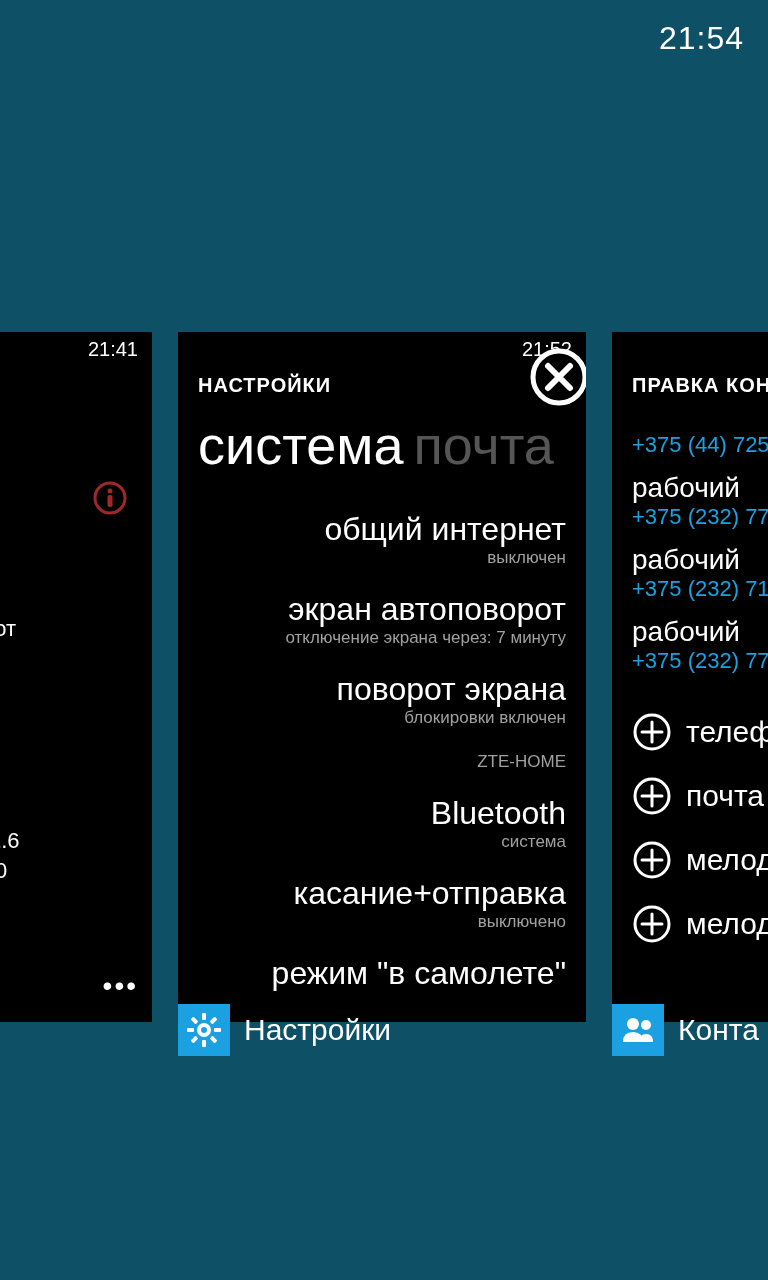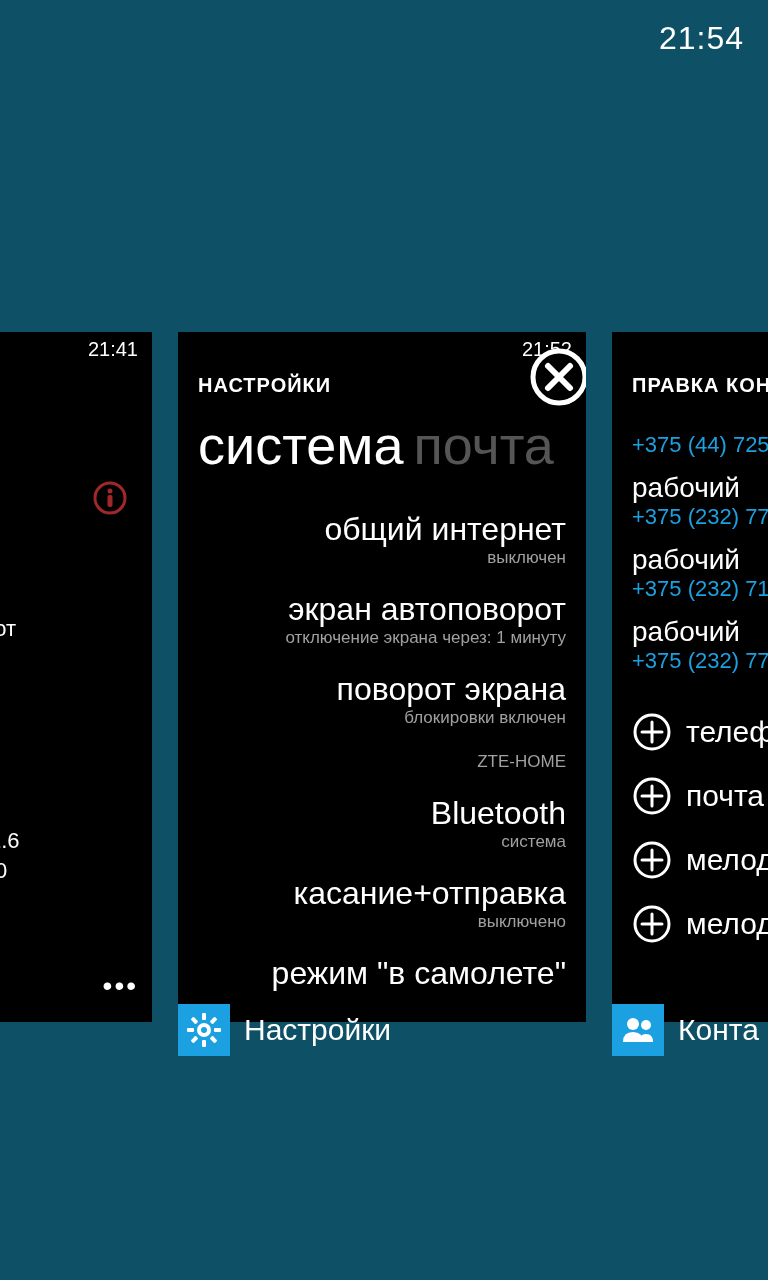--- a/index.html
+++ b/index.html
@@ -169,21 +169,21 @@
       <div class="pivot">
         <span class="active">система</span><span class="inactive">почта</span>
       </div>
       <div class="list">
         <div class="setting-item">
           <div class="title">общий интернет</div>
           <div class="sub">выключен</div>
         </div>
         <div class="setting-item">
           <div class="title">экран автоповорот</div>
-          <div class="sub">отключение экрана через: 1 минуту</div>
+          <div class="sub">отключение экрана через: 7 минуту</div>
         </div>
         <div class="setting-item">
           <div class="title">поворот экрана</div>
           <div class="sub">блокировки включен</div>
         </div>
         <div class="setting-item">
           <div class="sub">ZTE-HOME</div>
         </div>
         <div class="setting-item">
           <div class="title">Bluetooth</div>

